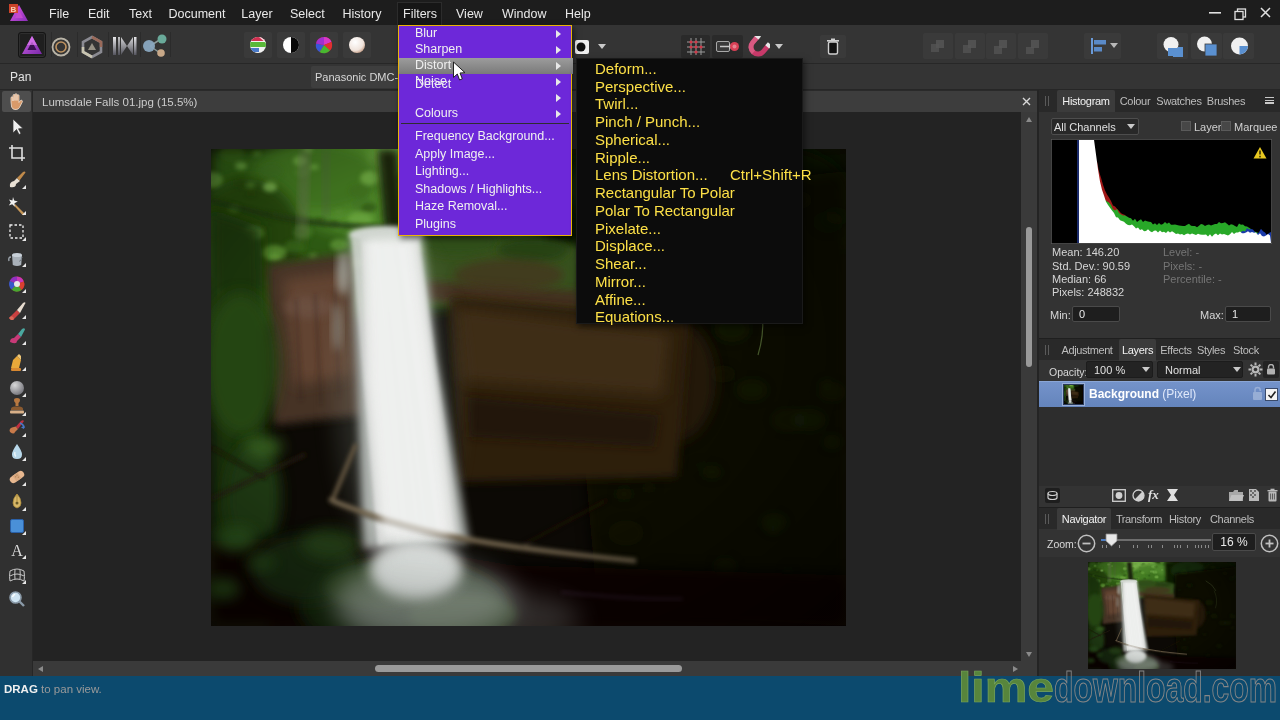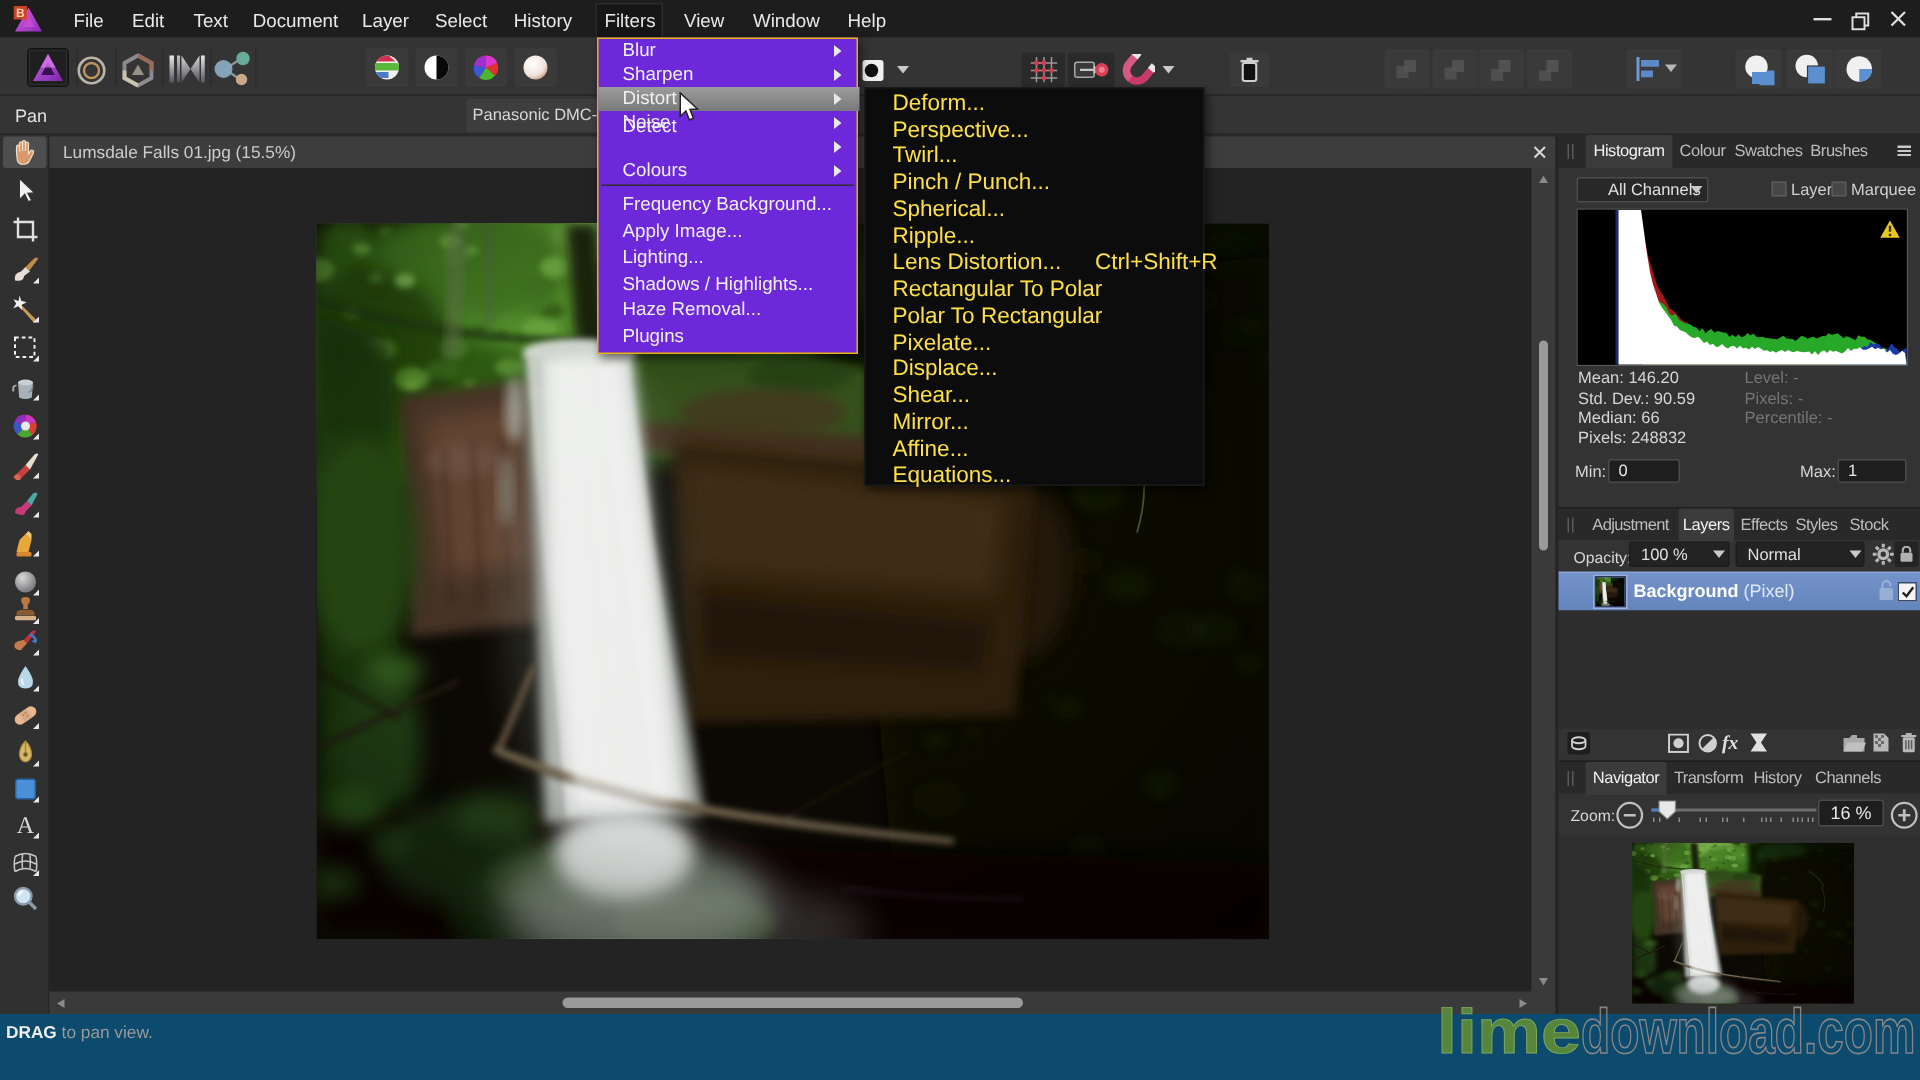--- a/index.html
+++ b/index.html
@@ -660,21 +660,21 @@
 </div>
 <div class="abs" id="rpanel">
 <div class="ptabrow" style="top:0">
 <div class="grip" style="top:6px"></div>
 <div class="ptab active" style="left:18px;width:58px;letter-spacing:-0.3px">Histogram</div>
 <div class="ptab" style="left:77px;width:38px;letter-spacing:-0.3px">Colour</div>
 <div class="ptab" style="left:116px;width:48px;letter-spacing:-0.3px">Swatches</div>
 <div class="ptab" style="left:166px;width:42px;letter-spacing:-0.3px">Brushes</div>
 <div class="burger" style="top:7px;background:linear-gradient(#c9c9c9 0 1.5px,transparent 1.5px 3px,#c9c9c9 3px 4.5px,transparent 4.5px 5.5px,#c9c9c9 5.5px 7px,transparent 7px)"></div>
 </div>
-<div class="ddbox" style="left:12px;top:28px;width:88px;height:17px;line-height:16px"><span style="margin-left:20px">All Channels</span></div>
+<div class="ddbox" style="left:12px;top:28px;width:88px;height:17px;line-height:16px"><span style="margin-left:2px">All Channels</span></div>
 <div class="caret" style="left:88px;top:34px"></div>
 <div class="cb" style="left:142px;top:31px"></div>
       <div class="stat" style="left:155px;top:31px;color:#d0d0d0">Layer</div>
 <div class="cb" style="left:182px;top:31px"></div>
       <div class="stat" style="left:195px;top:31px;color:#d0d0d0">Marquee</div>
 <svg class="abs" style="left:12px;top:49px" width="221" height="105" viewBox="0 0 221 105">
 <rect x="0" y="0" width="221" height="105" fill="#000"></rect>
 <rect x="0" y="0" width="221" height="105" fill="none" stroke="#5a5a5a" stroke-width="1.5"></rect>
 <g transform="translate(1,1)">
 <rect x="25" y="0" width="2" height="103" fill="#1a2a6a"></rect>

